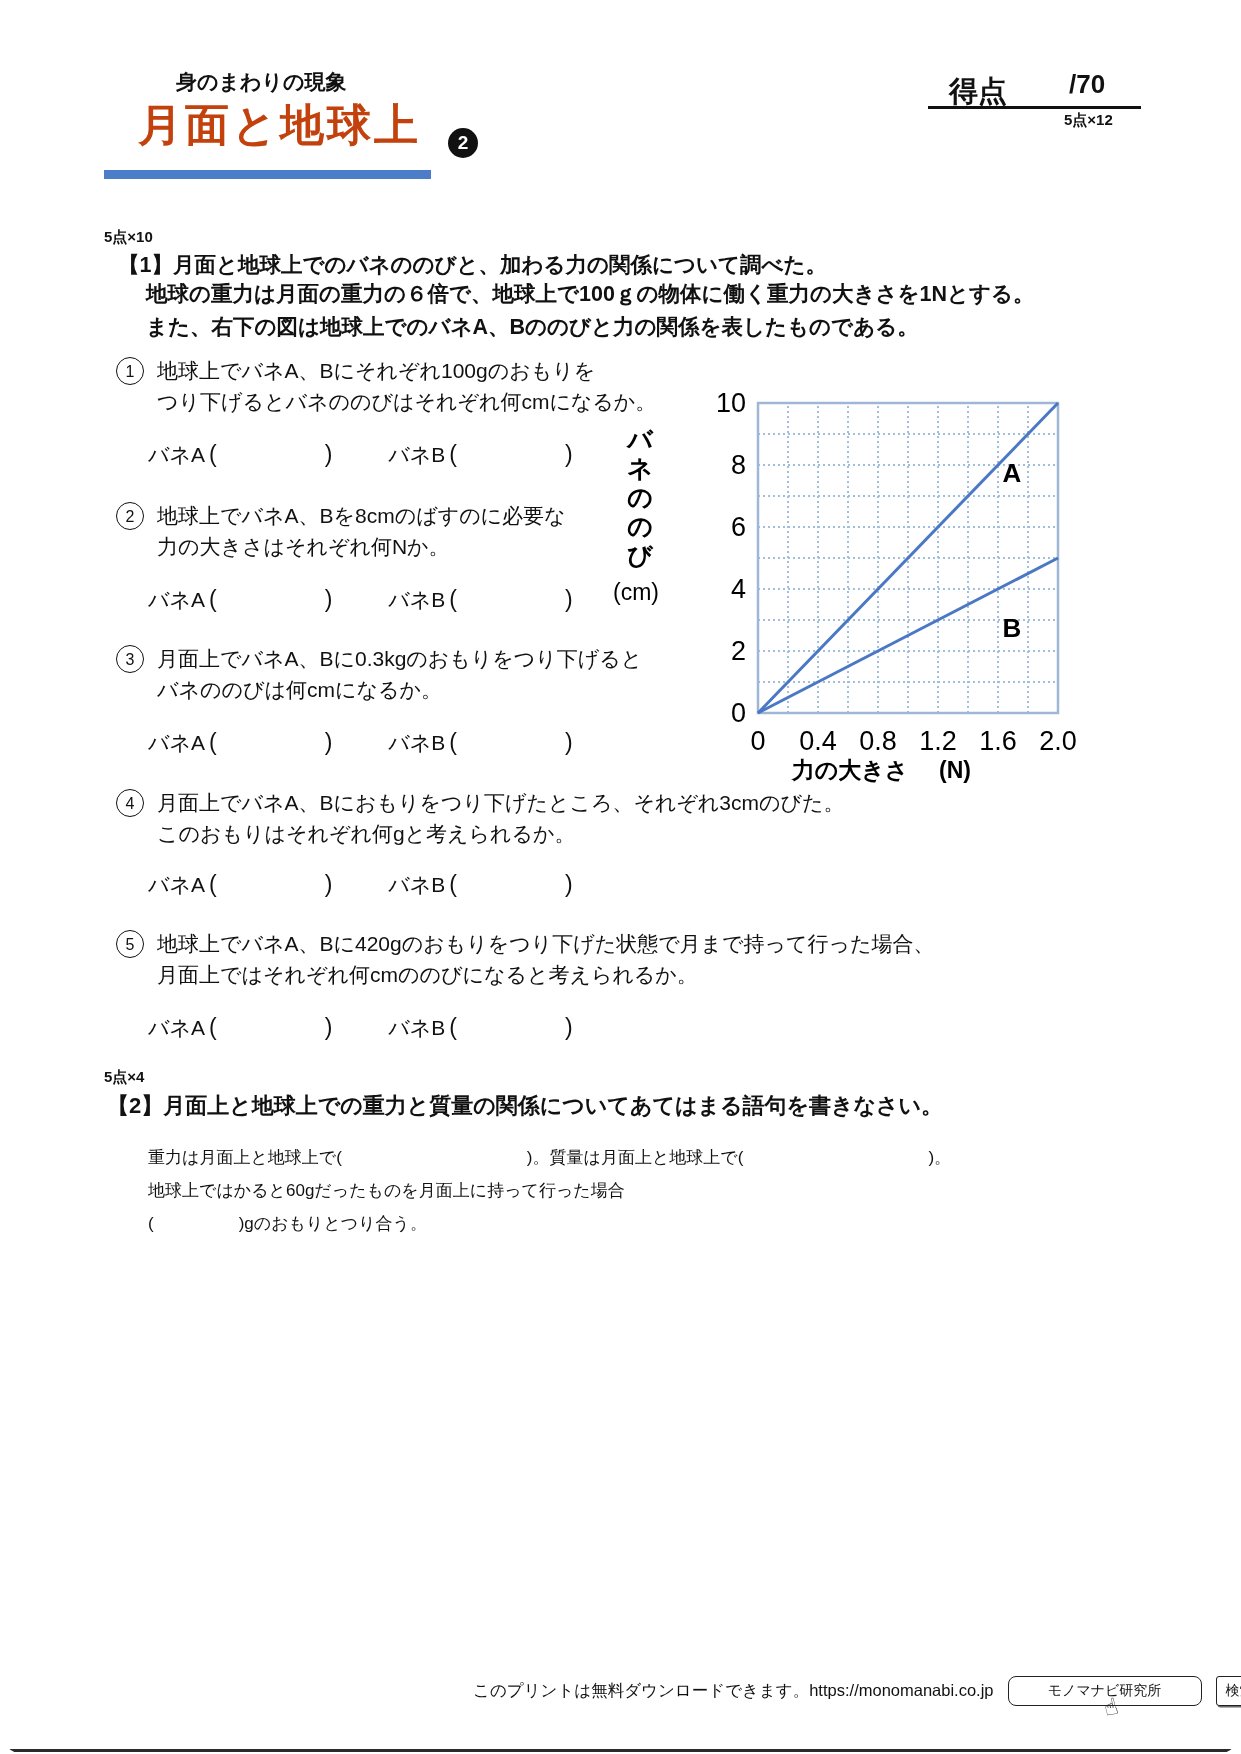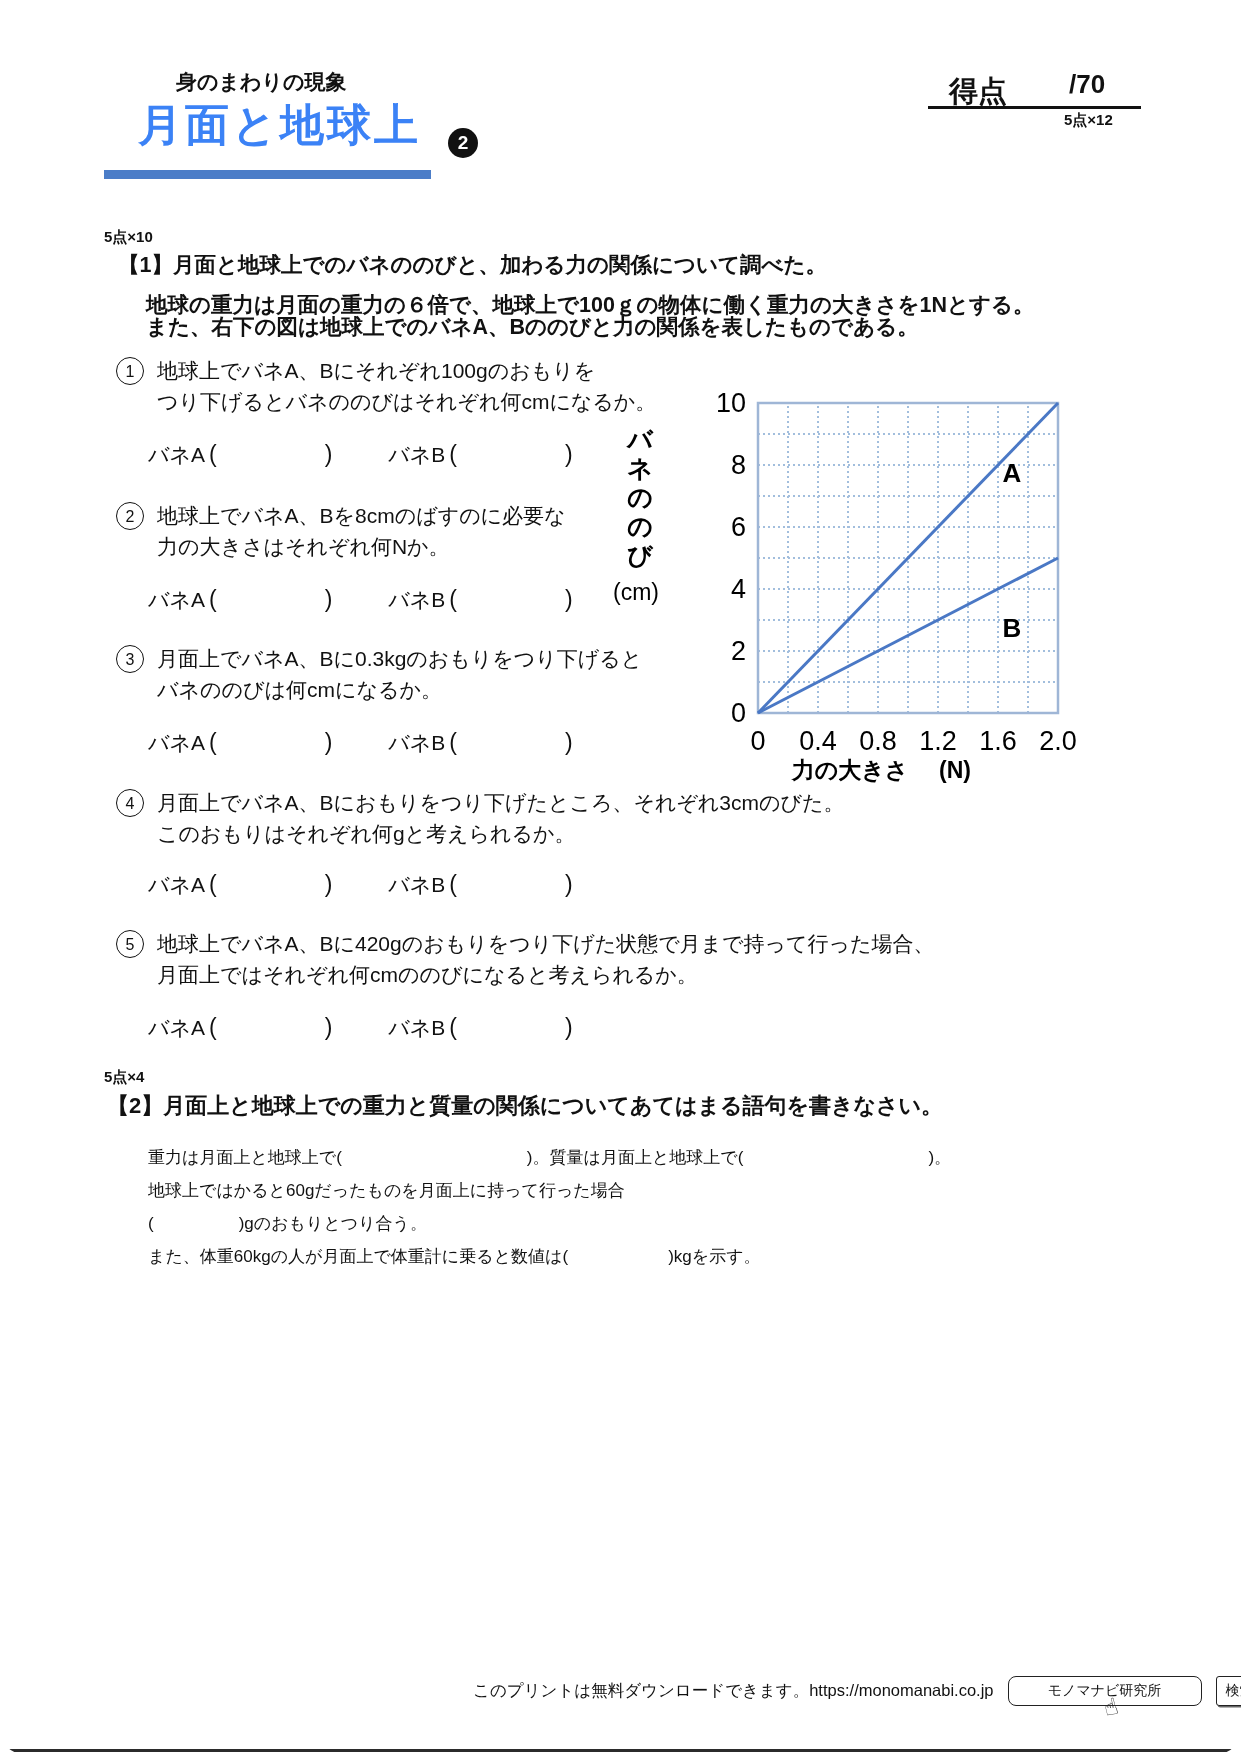--- a/index.html
+++ b/index.html
@@ -3,21 +3,21 @@
 <meta charset="utf-8">
 <style>
   html,body{margin:0;padding:0;background:#fff;}
   .page{
     position:relative;width:1241px;height:1754px;background:#fff;overflow:hidden;
     font-family:"Liberation Sans","DejaVu Sans",sans-serif;color:#111;border-radius:24px;
   }
   .abs{position:absolute;white-space:nowrap;}
   
   .category{left:176px;top:68px;font-size:21px;font-weight:bold;}
-  .title{left:138px;top:96px;font-size:44px;font-weight:bold;color:#3b82f6;letter-spacing:3px;}
+  .title{left:138px;top:96px;font-size:44px;font-weight:bold;color:#c2410c;letter-spacing:3px;}
   .badge{left:448px;top:128px;width:30px;height:30px;background:#111;border-radius:50%;
          color:#fff;display:flex;align-items:center;justify-content:center;
          font-size:19px;font-weight:bold;}
   .title-bar{left:104px;top:170px;width:327px;height:9px;background:#4b7dc8;}
   .score-label{left:933px;top:72px;font-size:29px;font-weight:bold;margin-left:16px;}
   .score-value{left:1069px;top:69px;font-size:26px;font-weight:bold;}
   .score-line{left:928px;top:106px;width:213px;height:3px;background:#111;}
   .score-note{left:1064px;top:111px;font-size:15px;font-weight:bold;}
   
   .points-note{font-size:15px;font-weight:bold;}
@@ -60,21 +60,21 @@
   <div class="abs title">月面と地球上</div>
   <div class="abs badge">2</div>
   <div class="abs title-bar"></div>
   <div class="abs score-label">得点</div>
   <div class="abs score-value">/70</div>
   <div class="abs score-line"></div>
   <div class="abs score-note">5点×12</div>
 
   <div class="abs points-note" style="left:104px;top:228px;">5点×10</div>
   <div class="abs h-line" style="left:118px;top:250px;">【1】月面と地球上でのバネののびと、加わる力の関係について調べた。</div>
-  <div class="abs h-line" style="left:146px;top:290px;">地球の重力は月面の重力の６倍で、地球上で100ｇの物体に働く重力の大きさを1Nとする。</div>
+  <div class="abs h-line" style="left:146px;top:279px;">地球の重力は月面の重力の６倍で、地球上で100ｇの物体に働く重力の大きさを1Nとする。</div>
   <div class="abs h-line" style="left:146px;top:312px;">また、右下の図は地球上でのバネA、Bののびと力の関係を表したものである。</div>
 
   <div class="question" style="top:355px;">
     <span class="qnum">1</span>
     <div>
       <div>地球上でバネA、Bにそれぞれ100gのおもりを</div>
       <div>つり下げるとバネののびはそれぞれ何cmになるか。</div>
     </div>
   </div>
   <div class="answer-row" style="top:441px;">
@@ -224,25 +224,20 @@
     <span>)。</span>
   </div>
   <div class="s2line" style="top:1179px;">
     <span>地球上ではかると60gだったものを月面上に持って行った場合</span>
   </div>
   <div class="s2line" style="top:1212px;">
     <span>(</span>
     <span class="gap-s"></span>
     <span>)gのおもりとつり合う。</span>
   </div>
-  <div class="s2line" style="top:1245px;">
-    <span>また、体重60kgの人が月面上で体重計に乗ると数値は(</span>
-    <span class="gap-m"></span>
-    <span>)kgを示す。</span>
-  </div>
 
   <div class="abs footer">
     <span class="footer-note"><span>このプリントは無料ダウンロードできます。</span><span class="footer-url">https://monomanabi.co.jp</span></span>
     <span class="brand-box">モノマナビ研究所</span>
     <span class="search-btn">検索</span>
   </div>
   <div class="abs hand-icon">☝</div>
 
   <div class="abs bottom-line"></div>
 

